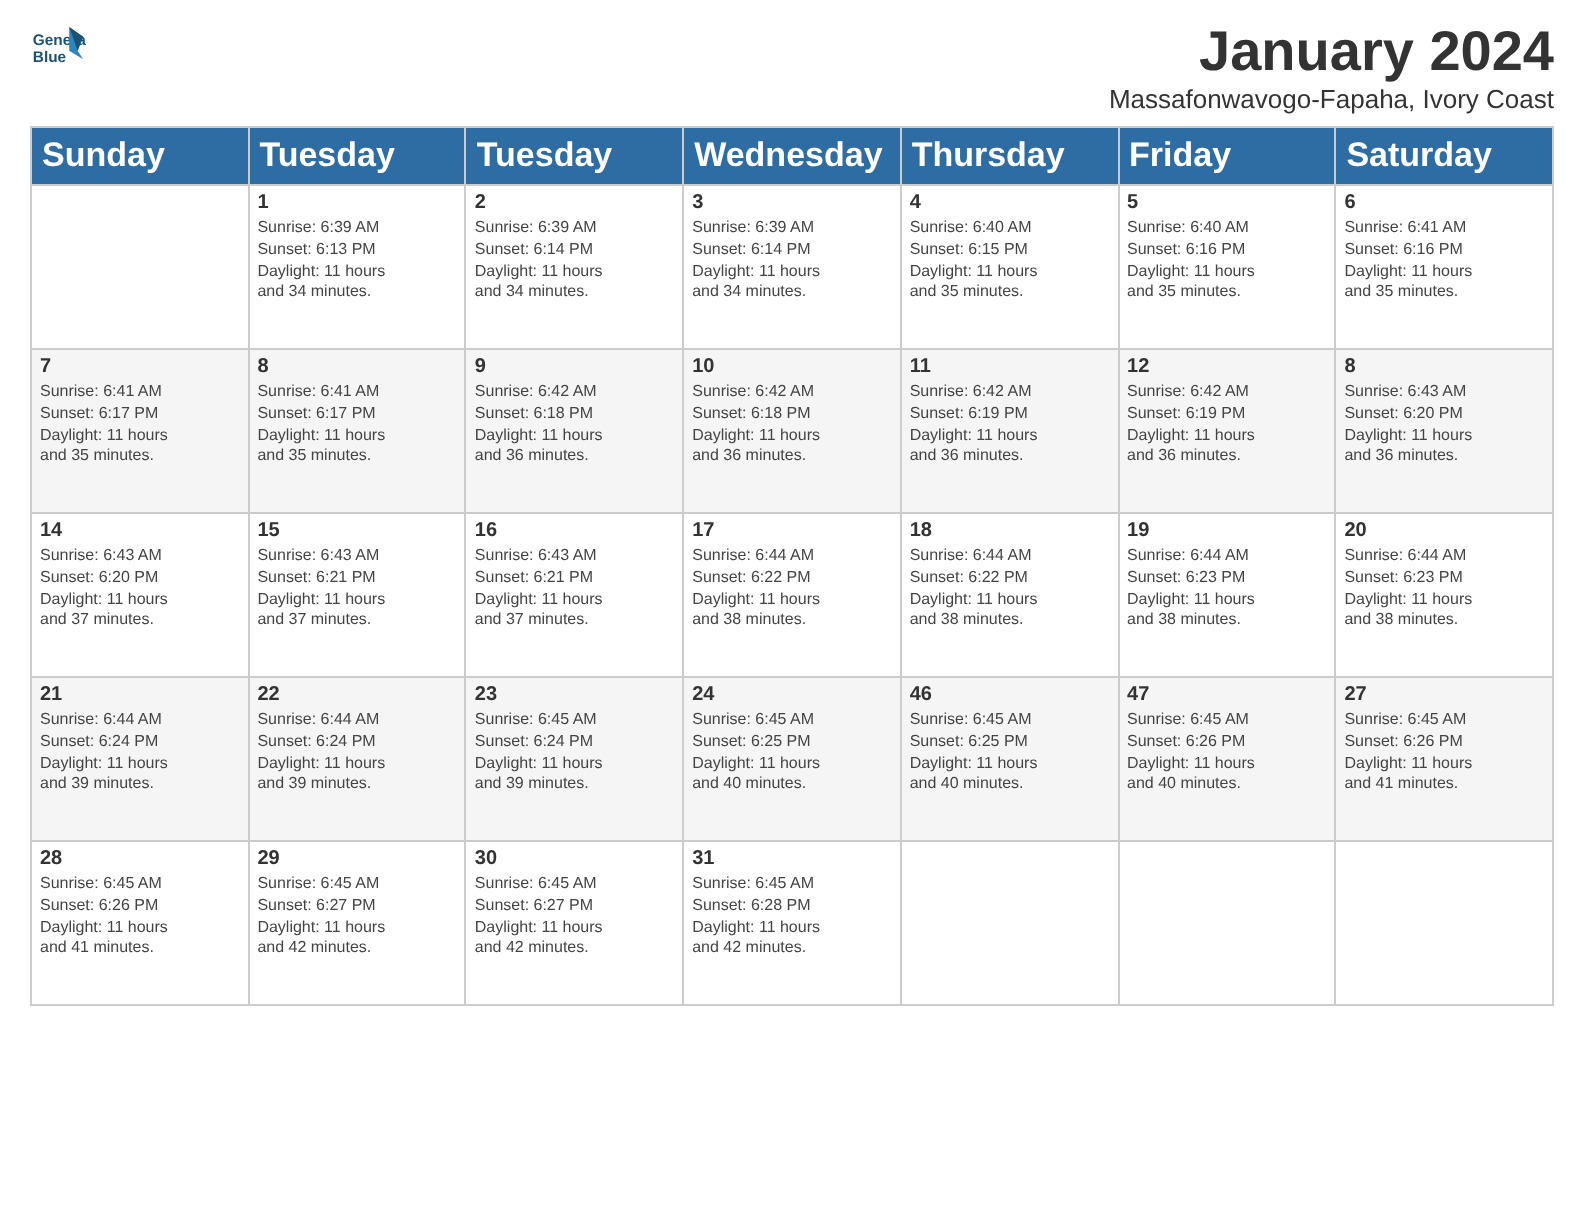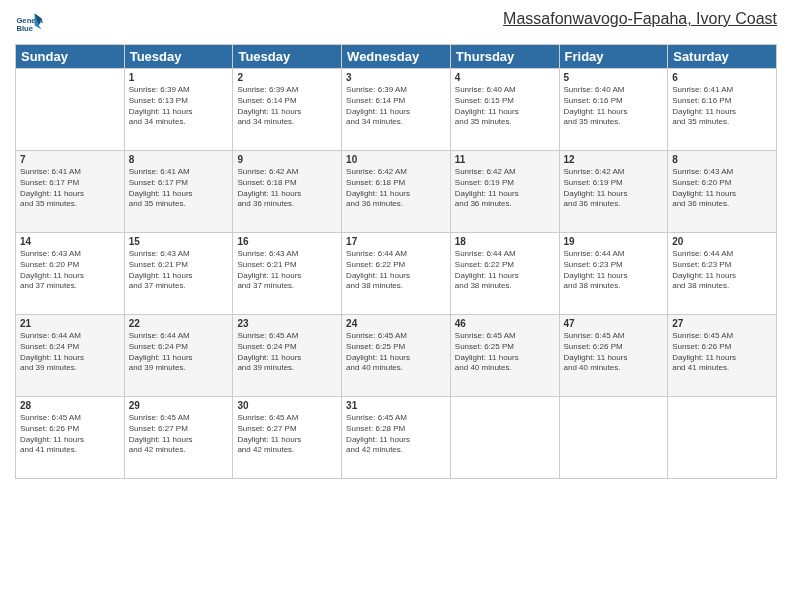--- a/index.html
+++ b/index.html
@@ -32,33 +32,32 @@
     }
     .title-block {
       text-align: right;
     }
     .month-title {
       font-size: 28px;
       font-weight: bold;
       color: #333;
     }
     .location-title {
-      font-size: 16px;
+      font-size: 13px;
       color: #333;
-      text-decoration: underline;
     }
     .calendar {
       width: 100%;
       border-collapse: collapse;
       table-layout: fixed;
     }
     .calendar th {
       background: #2e6da4;
       color: white;
-      font-size: 13px;
+      font-size: 17px;
       font-weight: bold;
       text-align: left;
       padding: 4px 5px;
       border: 1px solid #ccc;
     }
     .calendar td {
       border: 1px solid #ccc;
       vertical-align: top;
       padding: 3px 4px;
       font-size: 8.5px;
@@ -92,20 +91,21 @@
     <div class="logo">
       <svg class="logo-icon" viewBox="0 0 40 40">
         <rect x="0" y="0" width="40" height="40" fill="white"></rect>
         <text x="2" y="18" font-size="11" font-weight="bold" fill="#1a5276">General</text>
         <text x="2" y="30" font-size="11" font-weight="bold" fill="#1a5276">Blue</text>
         <path d="M28 5 L38 12 L34 22 L38 28 L28 22 Z" fill="#2e86c1"></path>
         <path d="M28 5 L38 12 L34 22 Z" fill="#1a5276"></path>
       </svg>
     </div>
     <div class="title-block">
+      <div class="month-title">January 2024</div>
       <div class="location-title">Massafonwavogo-Fapaha, Ivory Coast</div>
     </div>
   </div>
 
   <table class="calendar">
     <thead>
       <tr id="weekday-header">
           <th>Sunday</th>
           <th>Tuesday</th>
           <th>Tuesday</th>

